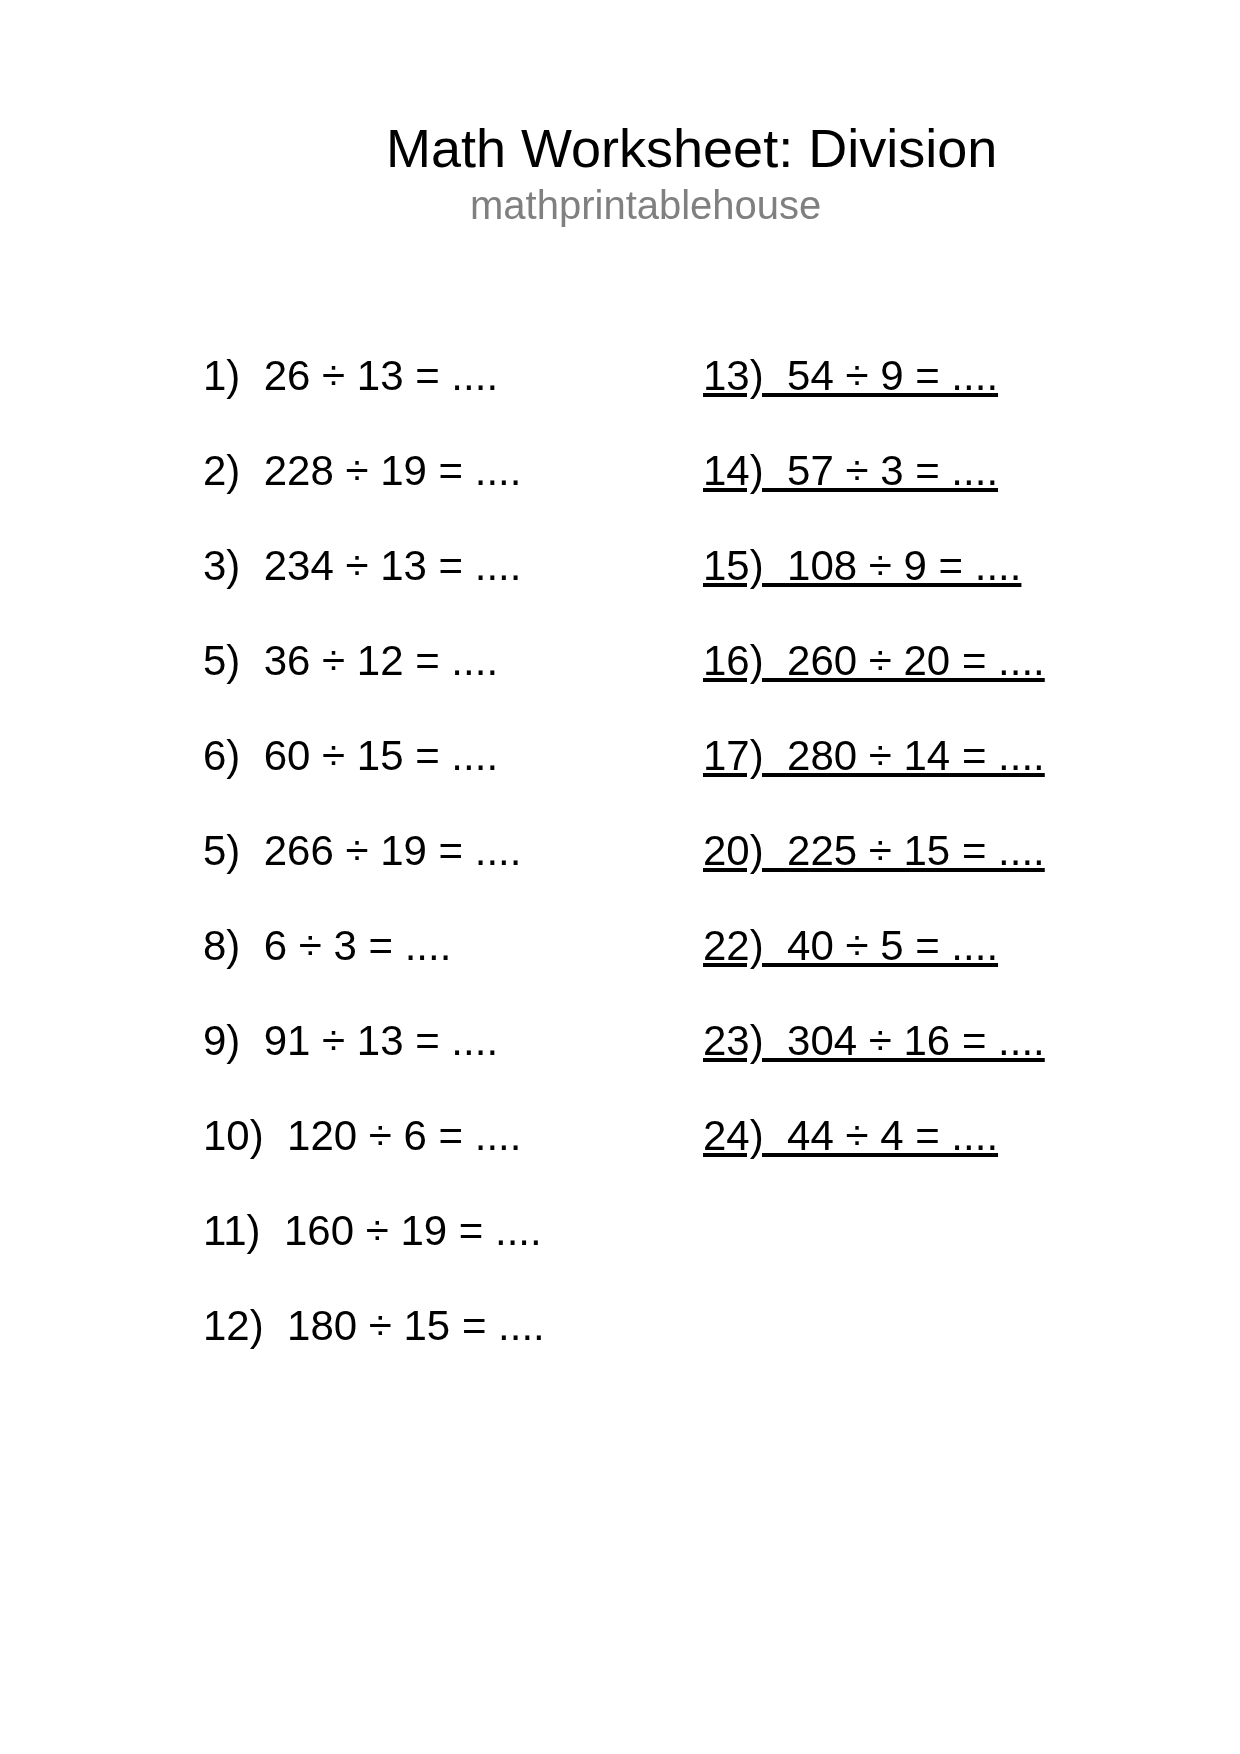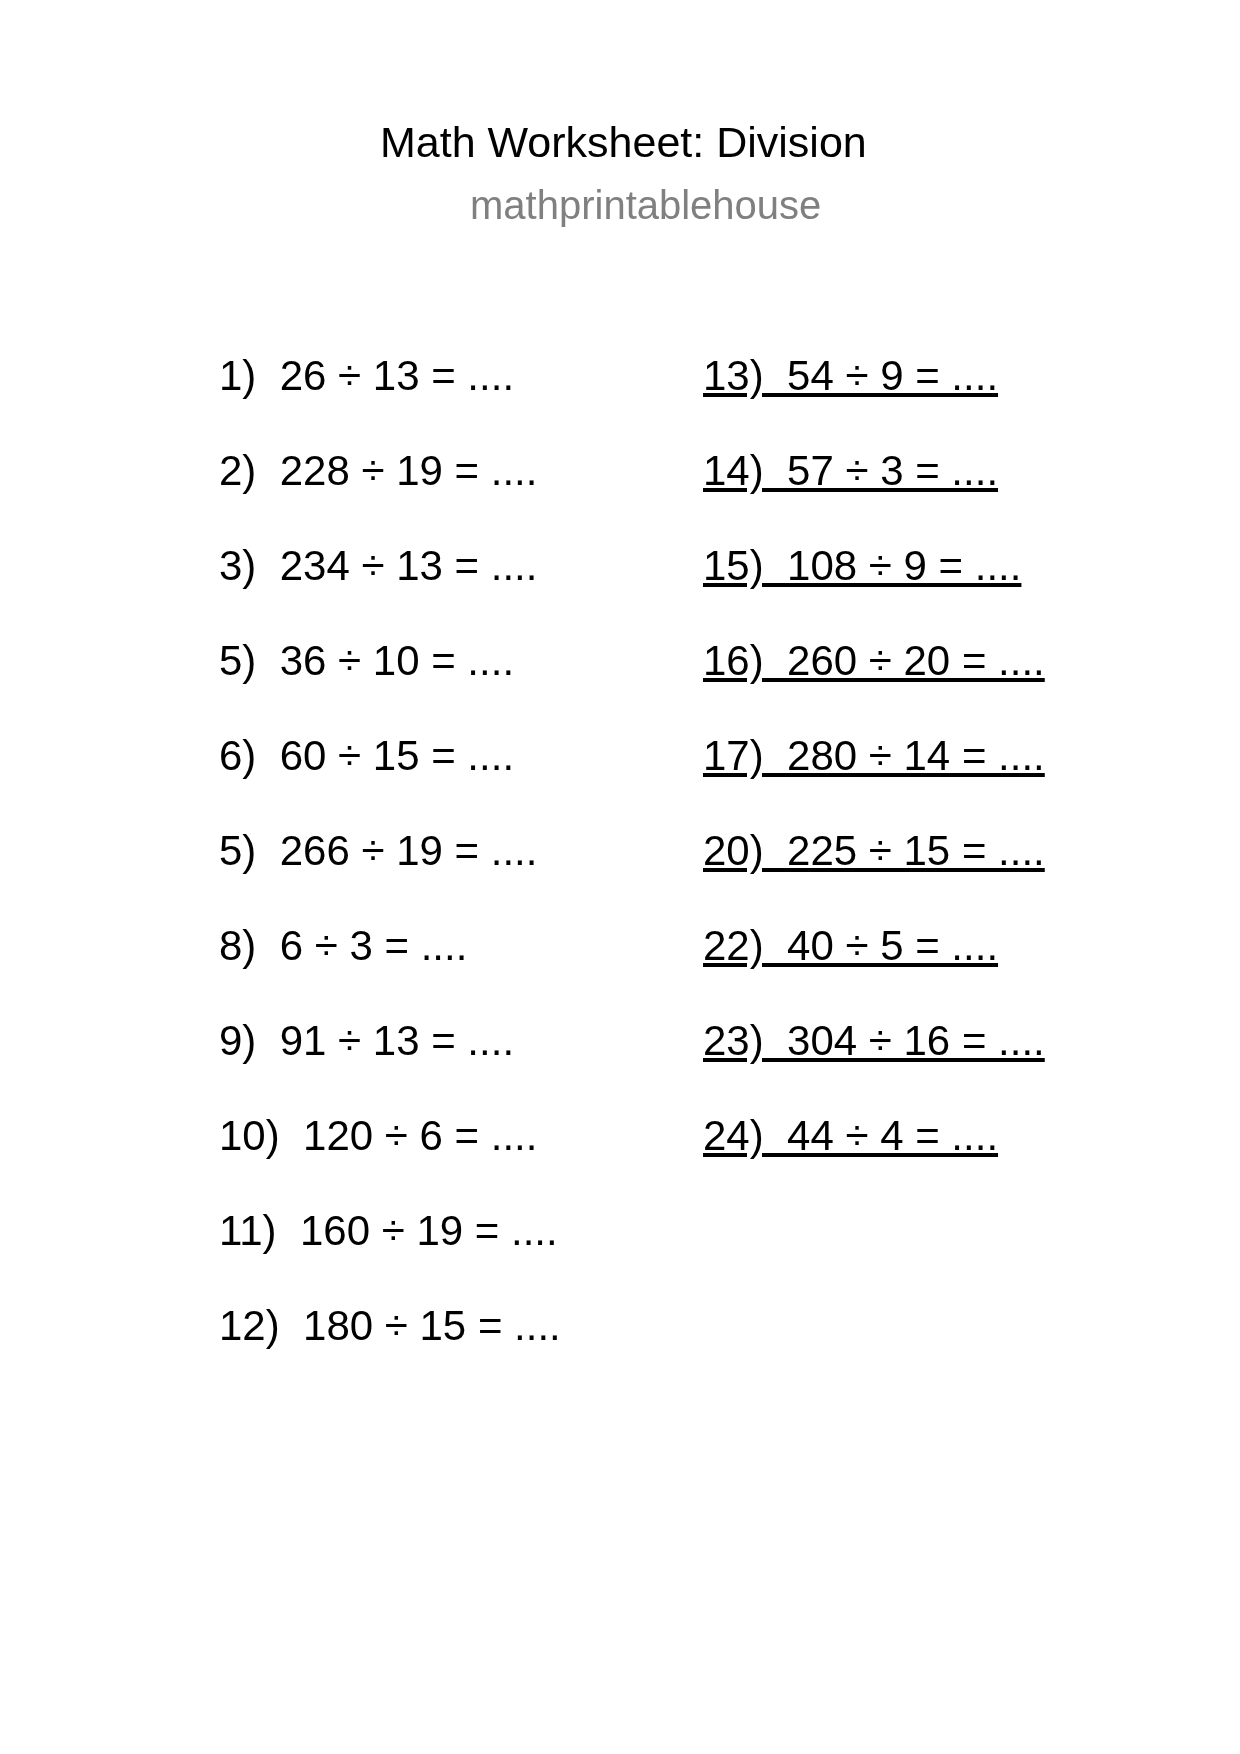--- a/index.html
+++ b/index.html
@@ -12,61 +12,61 @@
       height: 1754px;
       position: relative;
       overflow: hidden;
       font-family: "Liberation Sans", sans-serif;
       color: #000000;
     }
     .title {
       position: absolute;
       left: 372px;
       top: 100px;
-      font-size: 43px;
+      font-size: 54px;
       line-height: 68px;
       white-space: nowrap;
       font-weight: normal;
-      margin: 8px;
+      margin: 14px;
     }
     .subtitle {
       position: absolute;
       left: 470px;
       top: 182px;
       font-size: 40px;
       line-height: 46px;
       color: #808080;
       white-space: nowrap;
       text-align: center;
     }
     .column {
       position: absolute;
       top: 352px;
       width: 460px;
     }
-    .col-left { left: 203px; margin-left: 16px; }
+    .col-left { left: 203px; }
     .col-right { left: 703px; text-decoration: underline; }
     .problem {
       height: 95px;
       font-size: 42px;
       line-height: 48px;
       white-space: pre;
     }
   </style>
 </head>
 <body>
 
 <h1 class="title">Math Worksheet: Division</h1>
 <div class="subtitle">mathprintablehouse</div>
 
 <div class="column col-left">
   <div class="problem">1)  26 ÷ 13 = ....</div>
   <div class="problem">2)  228 ÷ 19 = ....</div>
   <div class="problem">3)  234 ÷ 13 = ....</div>
-  <div class="problem">5)  36 ÷ 10 = ....</div>
+  <div class="problem">5)  36 ÷ 12 = ....</div>
   <div class="problem">6)  60 ÷ 15 = ....</div>
   <div class="problem">5)  266 ÷ 19 = ....</div>
   <div class="problem">8)  6 ÷ 3 = ....</div>
   <div class="problem">9)  91 ÷ 13 = ....</div>
   <div class="problem">10)  120 ÷ 6 = ....</div>
   <div class="problem">11)  160 ÷ 19 = ....</div>
   <div class="problem">12)  180 ÷ 15 = ....</div>
 </div>
 
 <div class="column col-right">

